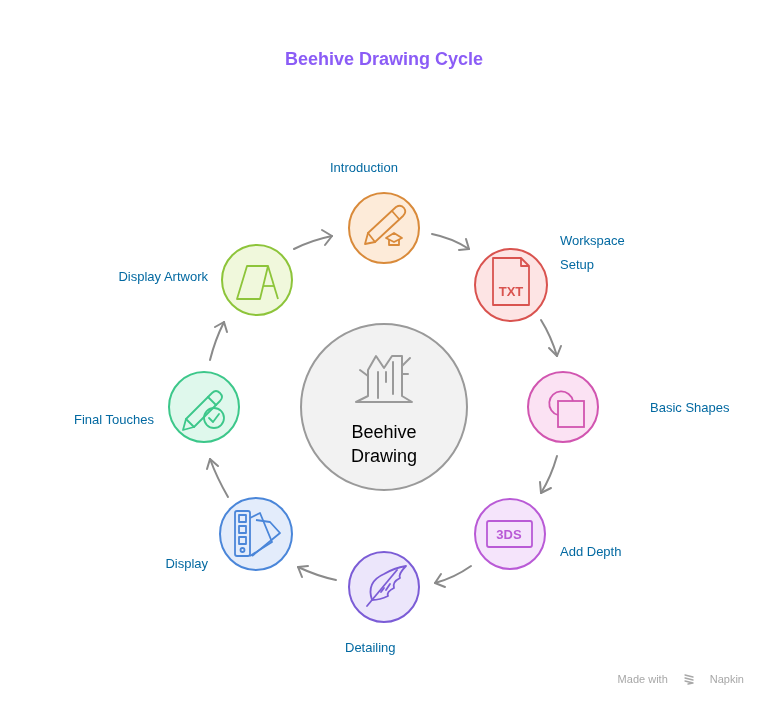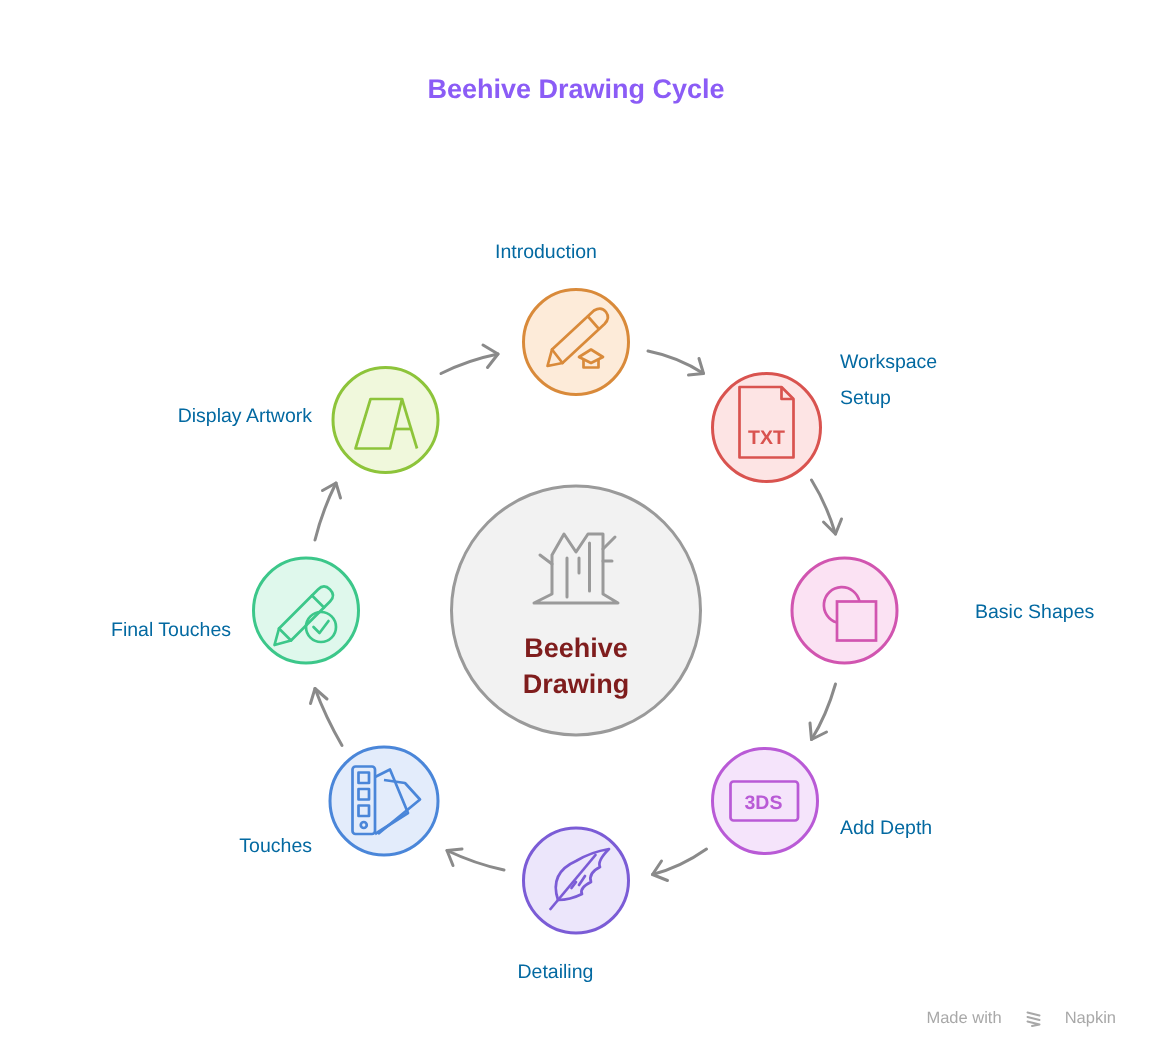--- a/index.html
+++ b/index.html
@@ -4,21 +4,21 @@
 <style>
   html, body { margin: 0; padding: 0; background: #ffffff; }
   body { width: 768px; height: 708px; position: relative; overflow: hidden;
          font-family: "Liberation Sans", "DejaVu Sans", sans-serif; }
   .title { position: absolute; top: 49px; left: 0; width: 768px; text-align: center;
            font-size: 18px; font-weight: bold; color: #8b5cf6; }
   .diagram { position: absolute; left: 0; top: 0; width: 768px; height: 708px; }
   .label { position: absolute; font-size: 13px; color: #0369a1; line-height: 24px; white-space: nowrap; }
   .label.right { text-align: right; margin-top: 12px; }
   .center-label { position: absolute; left: 300px; top: 420px; width: 168px; text-align: center;
-                  font-size: 18px; line-height: 24px; color: #7f1d1d; font-weight: bold; }
+                  font-size: 18px; line-height: 24px; color: #000000; }
   .watermark { position: absolute; right: 24px; top: 673px; font-size: 11px; color: #a8a8a8; display: flex; align-items: center; gap: 16px; }
 </style>
 </head>
 <body>
 
 <div class="title">Beehive Drawing Cycle</div>
 
 <svg class="diagram" width="768" height="708" viewBox="0 0 768 708">
 
   <g fill="none" stroke="#8a8a8a" stroke-width="2" stroke-linecap="round" stroke-linejoin="round">
@@ -141,21 +141,21 @@
 </svg>
 
 <div class="label" style="left:330px; top:156px;">Introduction</div>
 <div class="label" style="left:560px; top:229px;">
   <div>Workspace</div>
   <div>Setup</div>
 </div>
 <div class="label" style="left:614px; top:396px;margin-left:36px;">Basic Shapes</div>
 <div class="label" style="left:560px; top:540px;">Add Depth</div>
 <div class="label" style="left:345px; top:636px;">Detailing</div>
-<div class="label right" style="right:560px; top:540px;">Touches</div>
+<div class="label right" style="right:560px; top:540px;">Display</div>
 <div class="label right" style="right:614px; top:396px;">Final Touches</div>
 <div class="label right" style="right:560px; top:253px;">Display Artwork</div>
 
 <div class="center-label">
   <div>Beehive</div>
   <div>Drawing</div>
 </div>
 
 <div class="watermark">
   <span>Made with</span>

